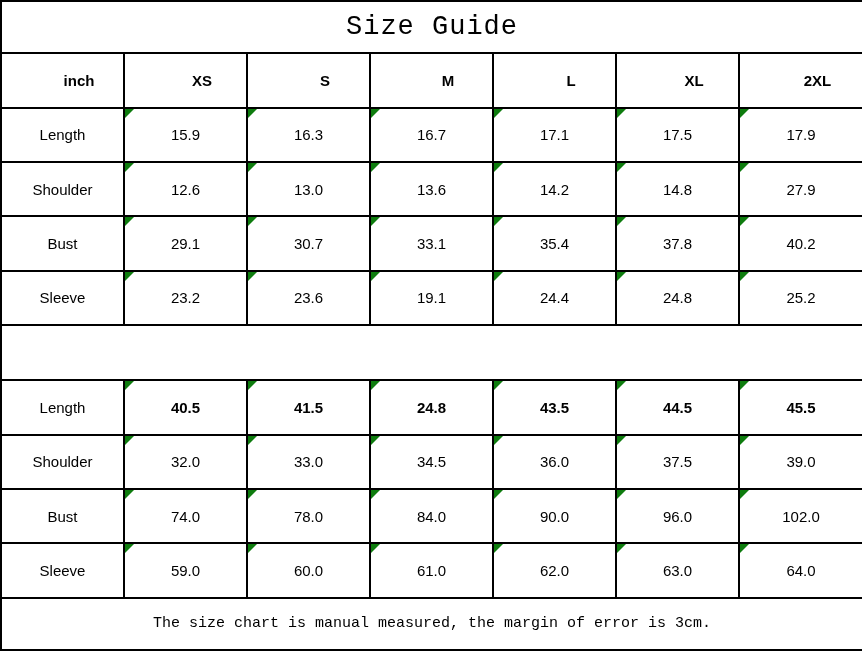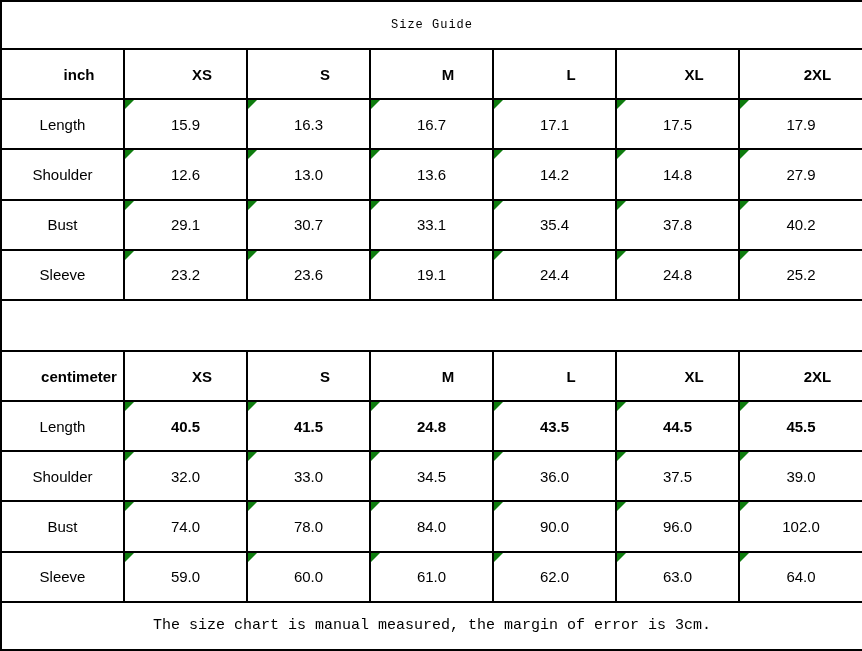--- a/index.html
+++ b/index.html
@@ -14,21 +14,21 @@
     color: #000;
   }
   td {
     border: 2px solid var(--border-black, #000000);
     text-align: center; vertical-align: middle;
     padding: 0; overflow: hidden;
   }
   td.title-cell {
     height: 46px;
     font-family: "Liberation Mono", "DejaVu Sans Mono", monospace;
-    font-size: 12px; letter-spacing: 1px;
+    font-size: 27px; letter-spacing: 1px;
   }
   td.hdr { height: 48px; font-weight: bold; font-size: 15px; padding-left: 33px; }
   td.label-cell { font-weight: normal; font-size: 15px; }
   td.val { position: relative; height: 48px; font-size: 15px; }
   tr.bold-vals td.val { font-weight: bold; }
   span.tri {
     position: absolute; top: 0; left: 0;
     width: 0; height: 0;
     border-top: 9px solid var(--corner-marker-green, #0e7c0e);
     border-right: 9px solid transparent;
@@ -108,29 +108,20 @@
     <td class="val"><span class="tri"></span><span>19.1</span></td>
     <td class="val"><span class="tri"></span><span>24.4</span></td>
     <td class="val"><span class="tri"></span><span>24.8</span></td>
     <td class="val"><span class="tri"></span><span>25.2</span></td>
   </tr>
 
   <tr>
     <td colspan="7" class="spacer-cell"></td>
   </tr>
 
-  <tr>
-    <td class="hdr">centimeter</td>
-    <td class="hdr">XS</td>
-    <td class="hdr">S</td>
-    <td class="hdr">M</td>
-    <td class="hdr">L</td>
-    <td class="hdr">XL</td>
-    <td class="hdr">2XL</td>
-  </tr>
 
   <tr class="bold-vals">
     <td class="label-cell">Length</td>
     <td class="val"><span class="tri"></span><span>40.5</span></td>
     <td class="val"><span class="tri"></span><span>41.5</span></td>
     <td class="val"><span class="tri"></span><span>24.8</span></td>
     <td class="val"><span class="tri"></span><span>43.5</span></td>
     <td class="val"><span class="tri"></span><span>44.5</span></td>
     <td class="val"><span class="tri"></span><span>45.5</span></td>
   </tr>

